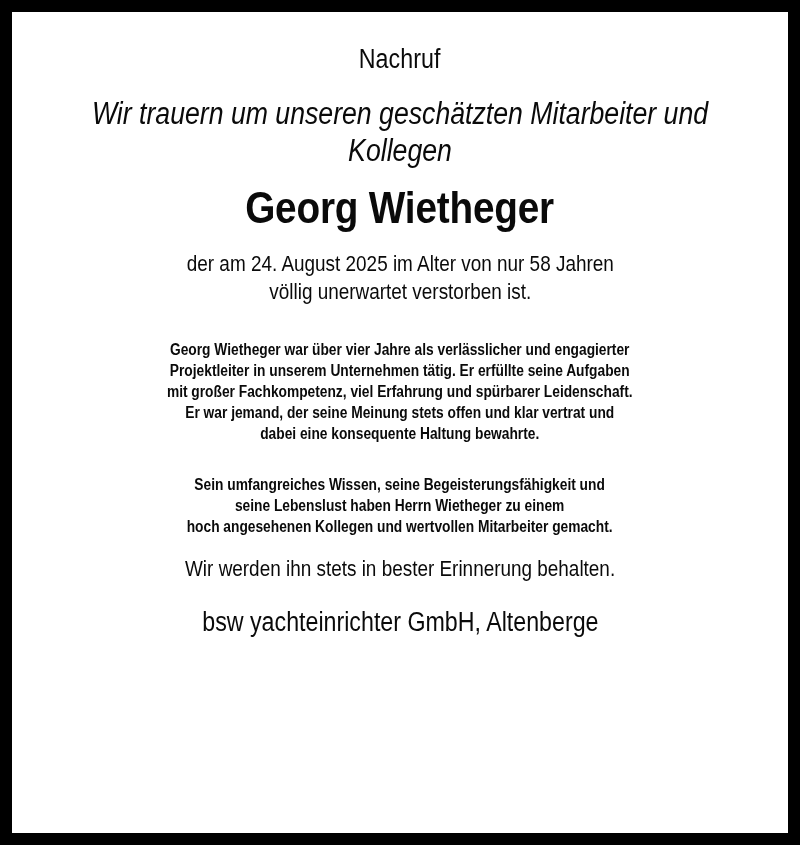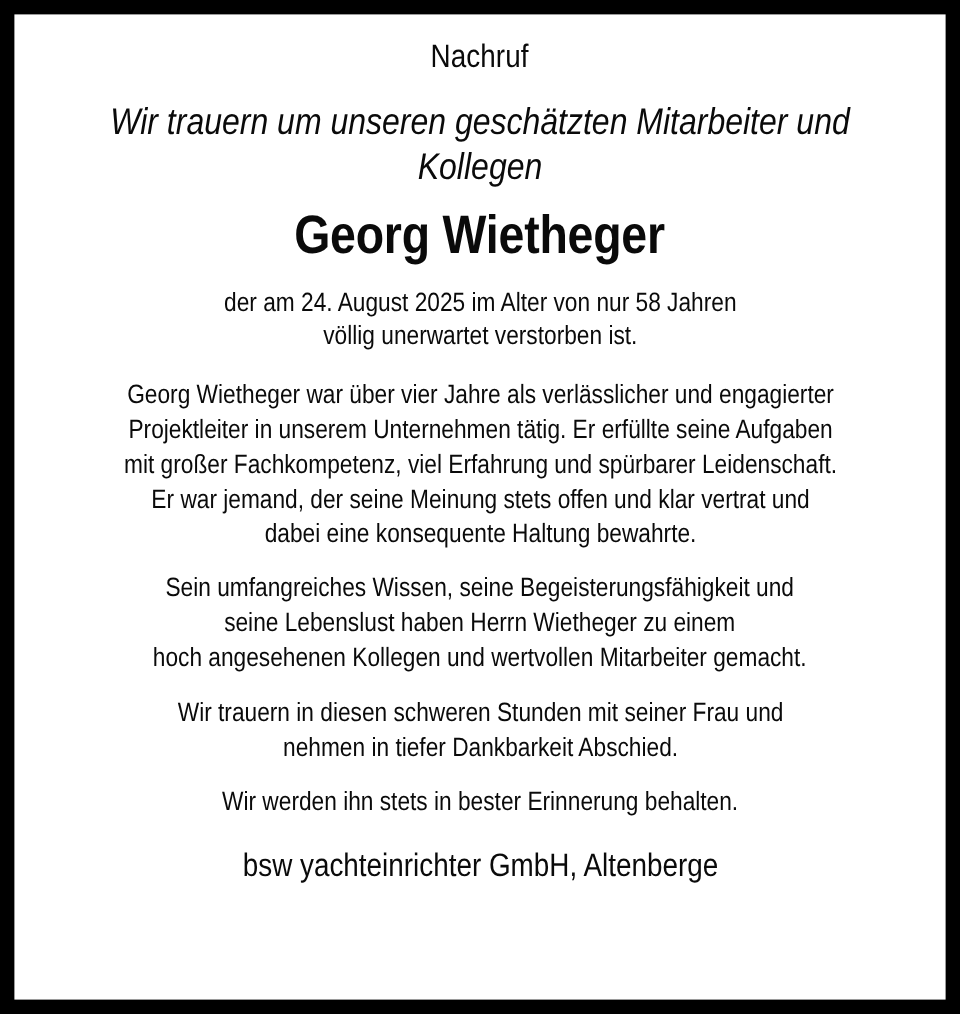--- a/index.html
+++ b/index.html
@@ -23,21 +23,21 @@
     padding: 12px;
   }
 
   .obituary-card {
     box-sizing: border-box;
     width: 100%;
     height: 100%;
     background: #ffffff;
     color: #0a0a0a;
     text-align: center;
-    padding: 20px 26px 18px 26px;
+    padding: 32px 26px 18px 26px;
     display: flex;
     flex-direction: column;
     align-items: center;
     overflow: hidden;
   }
 
   
   .cond {
     display: block;
     width: 100%;
@@ -71,24 +71,24 @@
   }
 
   .death-details {
     font-size: 22px;
     font-weight: 400;
     line-height: 1.31;
     margin: 0 0 20px 0;
   }
 
   .tribute-paragraph {
-    font-size: 22px;
-    font-weight: 400;
+    font-size: 16px;
+    font-weight: 700;
     line-height: 1.31;
-    margin: 0 0 17px 0;
+    margin: 13px 0 17px 0;
   }
 
   .closing-line {
     font-size: 22px;
     font-weight: 400;
     line-height: 1.31;
     margin: 0 0 22px 0;
   }
 
   .signatory-role {
@@ -136,24 +136,20 @@
 dabei eine konsequente Haltung bewahrte.</span>
     </div>
 
     <div class="tribute-paragraph">
       <span class="cond">Sein umfangreiches Wissen, seine Begeisterungsfähigkeit und
 seine Lebenslust haben Herrn Wietheger zu einem
 hoch angesehenen Kollegen und wertvollen Mitarbeiter gemacht.</span>
     </div>
 
 
-    <div class="tribute-paragraph">
-      <span class="cond">Wir trauern in diesen schweren Stunden mit seiner Frau und
-nehmen in tiefer Dankbarkeit Abschied.</span>
-    </div>
 
     <div class="closing-line">
       <span class="cond">Wir werden ihn stets in bester Erinnerung behalten.</span>
     </div>
 
 
     <div class="signatory-company">
       <span class="cond">bsw yachteinrichter GmbH, Altenberge</span>
     </div>
 

